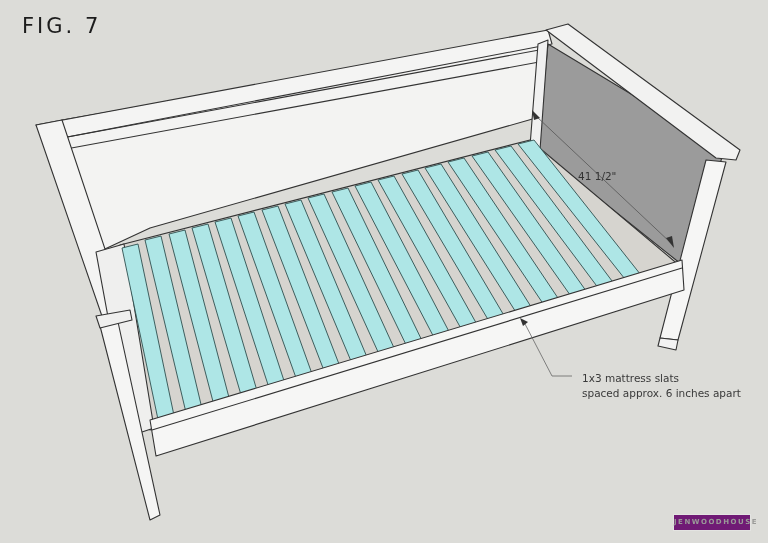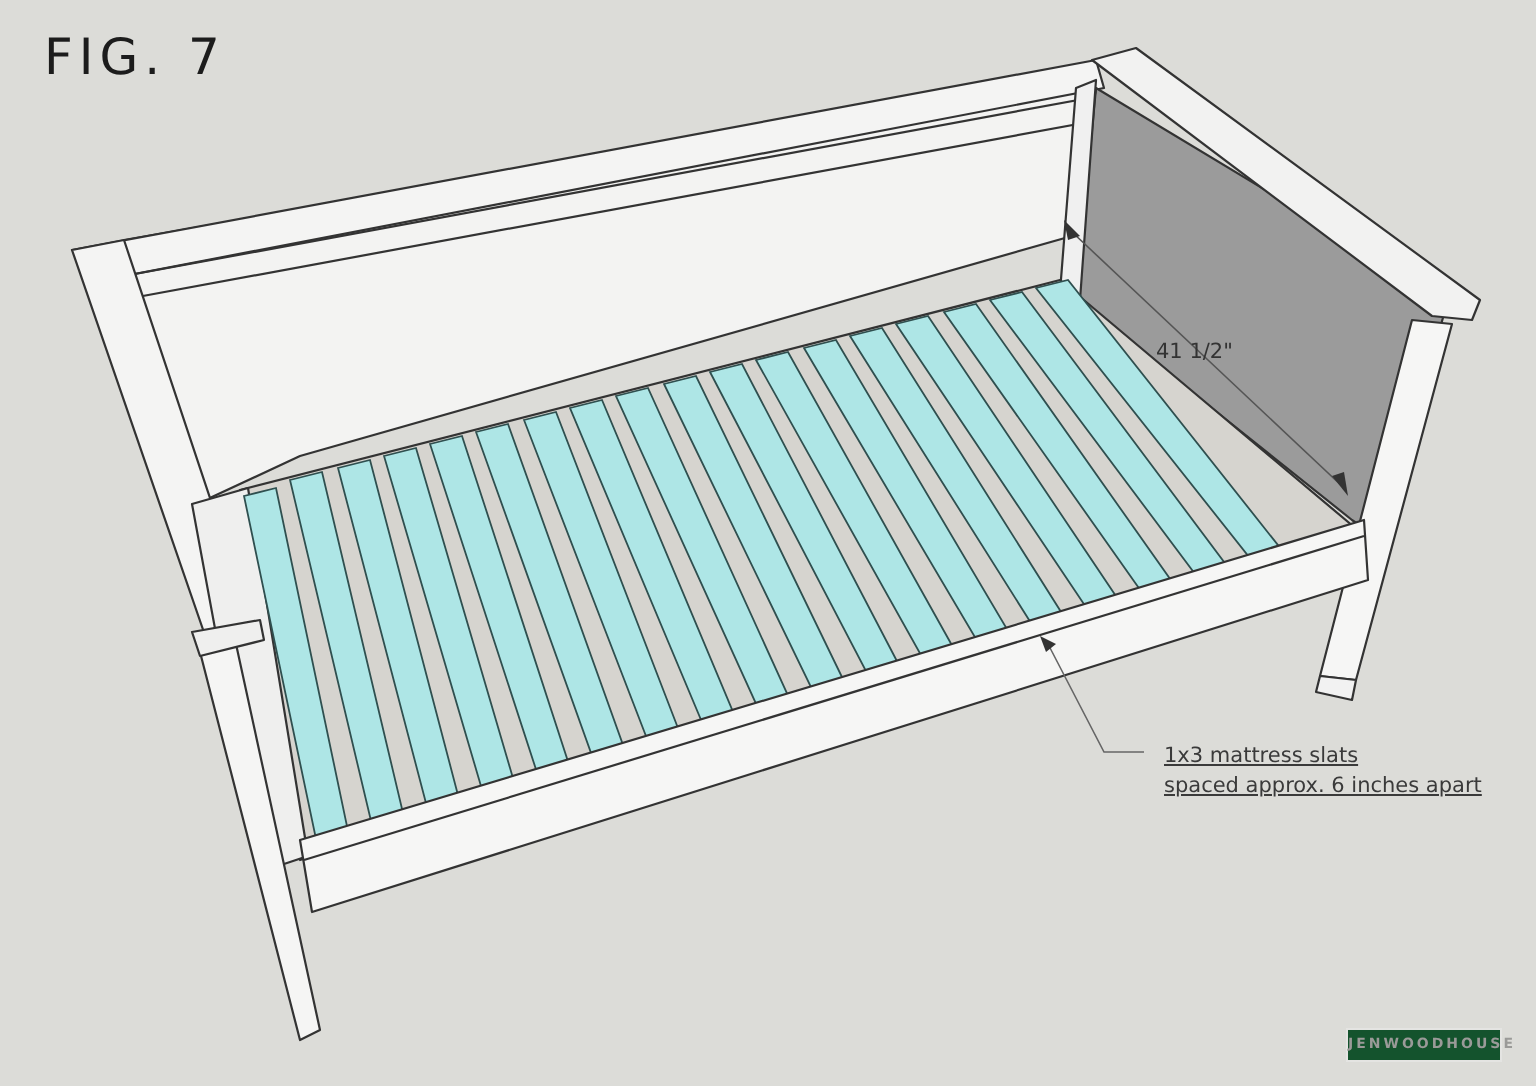--- a/index.html
+++ b/index.html
@@ -1,21 +1,21 @@
 <!DOCTYPE html>
 <html><head>
 <meta charset="utf-8">
 <style>
   html, body { margin: 0; padding: 0; }
   body { width: 768px; height: 543px; background: #dcdcd8; overflow: hidden; position: relative; font-family: "Liberation Sans", sans-serif; }
-  .fig-title { position: absolute; left: 22px; top: 14px; font-family: "DejaVu Sans", sans-serif; font-size: 25px; letter-spacing: 3px; color: #1c1c1c; font-weight: 500; }
+  .fig-title { position: absolute; left: 22px; top: 14px; font-family: "DejaVu Sans", sans-serif; font-size: 21px; letter-spacing: 3px; color: #1c1c1c; font-weight: 500; }
   svg.drawing { position: absolute; left: 0; top: 0; }
   .dim-label { position: absolute; left: 578px; top: 170px; font-size: 10.5px; color: #333; font-family: "DejaVu Sans", sans-serif; }
-  .callout { position: absolute; left: 582px; top: 371px; font-size: 10.5px; line-height: 15px; color: #3a3a3a; font-family: "DejaVu Sans", sans-serif; text-decoration: underline; }
-  .watermark { position: absolute; left: 673px; top: 514px; width: 76px; height: 15px; background: #14532d; border: 1px solid #e4e4e2; font-size: 7px; letter-spacing: 1.5px; color: #9a9a98; text-align: center; line-height: 15px; font-family: "DejaVu Sans", sans-serif; font-weight: bold; }
+  .callout { position: absolute; left: 582px; top: 371px; font-size: 10.5px; line-height: 15px; color: #3a3a3a; font-family: "DejaVu Sans", sans-serif; }
+  .watermark { position: absolute; left: 673px; top: 514px; width: 76px; height: 15px; background: #701a75; border: 1px solid #e4e4e2; font-size: 7px; letter-spacing: 1.5px; color: #9a9a98; text-align: center; line-height: 15px; font-family: "DejaVu Sans", sans-serif; font-weight: bold; }
 </style>
 </head>
 <body>
 
 <div class="fig-title">FIG. 7</div>
 
 <svg class="drawing" width="768" height="543" viewBox="0 0 768 543">
   <g stroke="#333" stroke-width="1.1" stroke-linejoin="round" fill="#f4f4f3">
 
     <polygon points="62,120 548,36 552,60 536,118 150,228 92,255" fill="#f3f3f2"></polygon>

